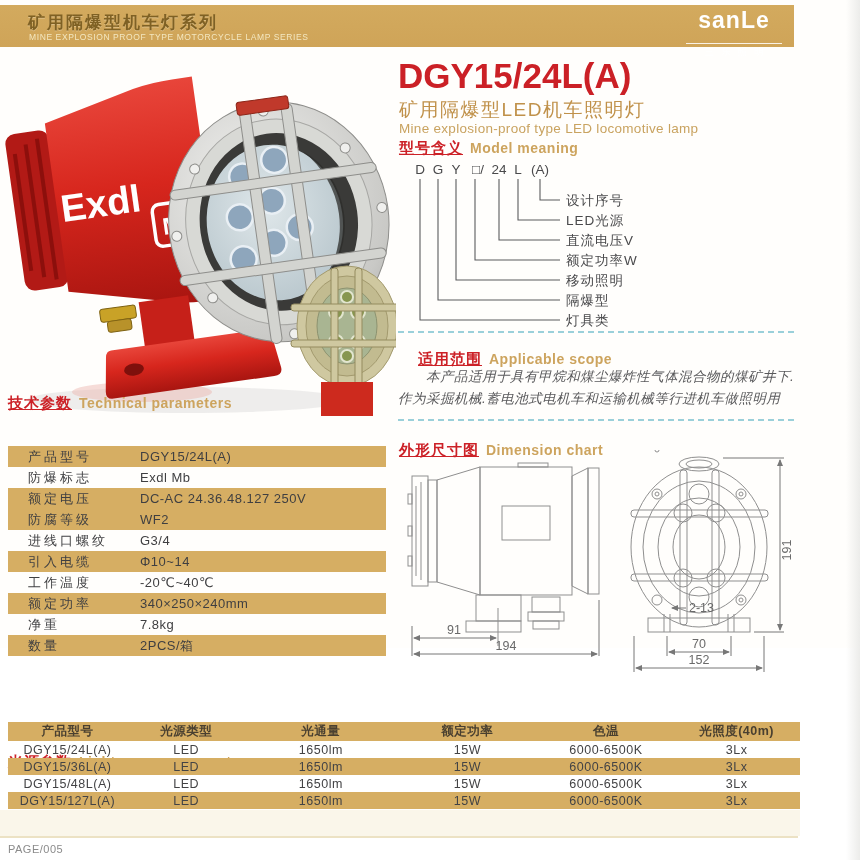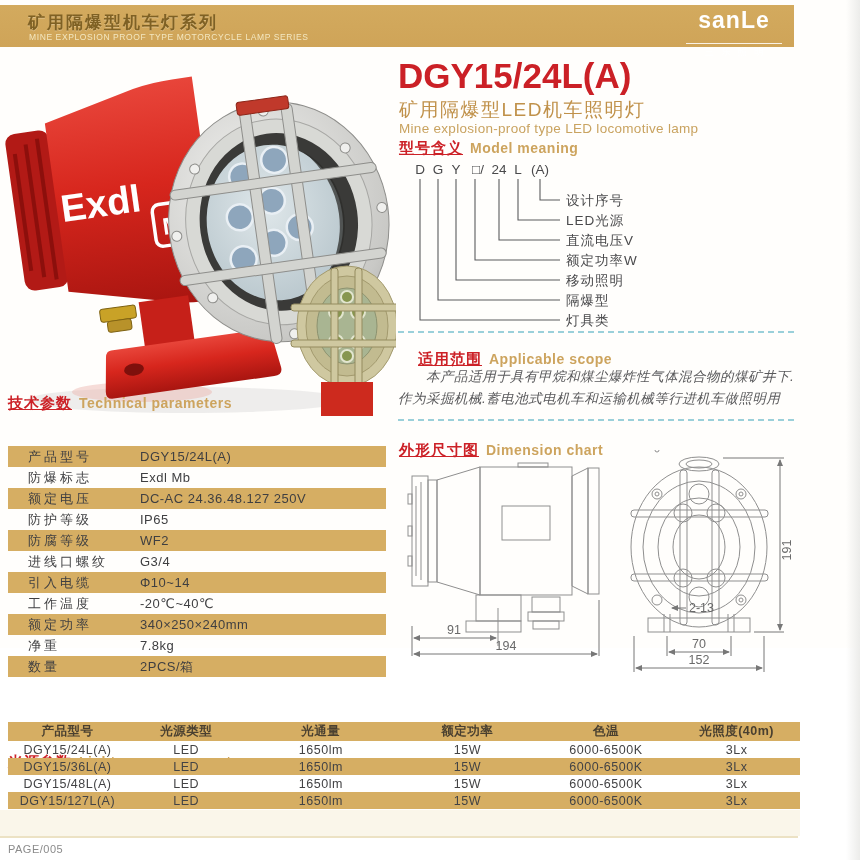--- a/index.html
+++ b/index.html
@@ -248,24 +248,20 @@
         <div class="tech-label">产品型号</div>
         <div class="tech-value">DGY15/24L(A)</div>
       </div>
     <div class="tech-row">
         <div class="tech-label">防爆标志</div>
         <div class="tech-value">Exdl Mb</div>
       </div>
     <div class="tech-row gold">
         <div class="tech-label">额定电压</div>
         <div class="tech-value">DC-AC 24.36.48.127 250V</div>
-      </div>
-    <div class="tech-row">
-        <div class="tech-label">防护等级</div>
-        <div class="tech-value">IP65</div>
       </div>
     <div class="tech-row gold">
         <div class="tech-label">防腐等级</div>
         <div class="tech-value">WF2</div>
       </div>
     <div class="tech-row">
         <div class="tech-label">进线口螺纹</div>
         <div class="tech-value">G3/4</div>
       </div>
     <div class="tech-row gold">

